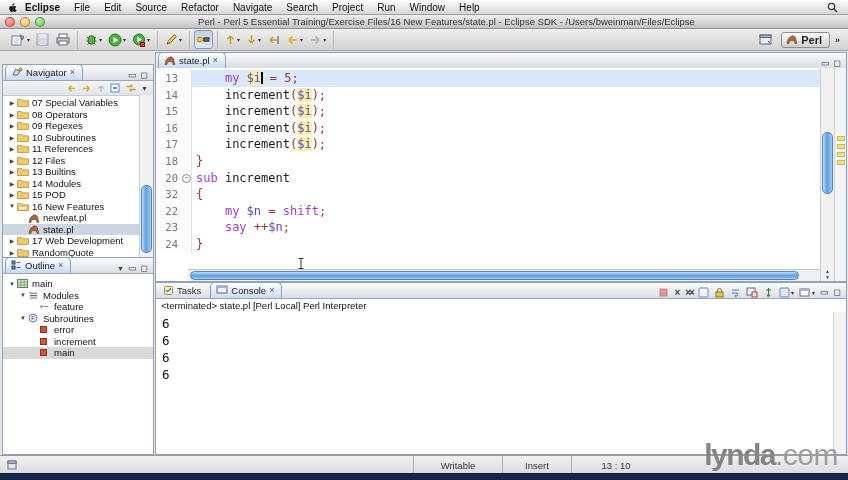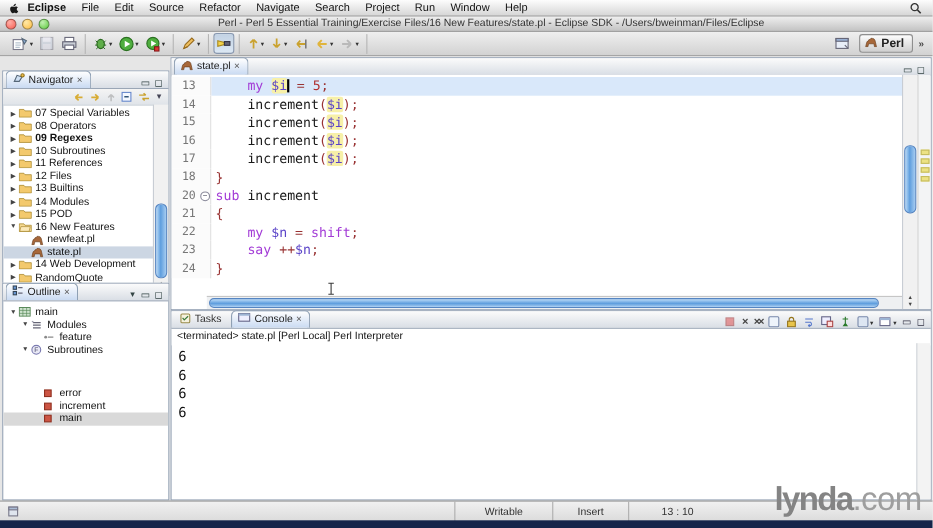--- a/index.html
+++ b/index.html
@@ -315,21 +315,21 @@
         </div>
         <div class="trow" style="padding-left: 4px;">
           <span class="arr">▶</span>
           <span class="ticon">
             <svg width="12" height="9">
               <path d="M.5 1.5h4.2l1 1.3h5.8v5.7H.5z" fill="#f3c96d" stroke="#a8872c" stroke-width="0.7"></path>
             </svg>
           </span>
           <span class="tlabel">08 Operators</span>
         </div>
-        <div class="trow" style="padding-left: 4px; font-weight: bold;">
+        <div class="trow" style="padding-left: 4px;">
           <span class="arr">▶</span>
           <span class="ticon">
             <svg width="12" height="9">
               <path d="M.5 1.5h4.2l1 1.3h5.8v5.7H.5z" fill="#f3c96d" stroke="#a8872c" stroke-width="0.7"></path>
             </svg>
           </span>
           <span class="tlabel">09 Regexes</span>
         </div>
         <div class="trow" style="padding-left: 4px;">
           <span class="arr">▶</span>
@@ -413,21 +413,21 @@
           </span>
           <span class="tlabel">state.pl</span>
         </div>
         <div class="trow" style="padding-left: 4px;">
           <span class="arr">▶</span>
           <span class="ticon">
             <svg width="12" height="9">
               <path d="M.5 1.5h4.2l1 1.3h5.8v5.7H.5z" fill="#f3c96d" stroke="#a8872c" stroke-width="0.7"></path>
             </svg>
           </span>
-          <span class="tlabel">14 Web Development</span>
+          <span class="tlabel">17 Web Development</span>
         </div>
         <div class="trow" style="padding-left: 4px;">
           <span class="arr">▶</span>
           <span class="ticon">
             <svg width="12" height="9">
               <path d="M.5 1.5h4.2l1 1.3h5.8v5.7H.5z" fill="#f3c96d" stroke="#a8872c" stroke-width="0.7"></path>
             </svg>
           </span>
           <span class="tlabel">RandomQuote</span>
         </div>
@@ -498,21 +498,21 @@
         <div class="trow" style="padding-left: 15px;">
           <span class="arr">▼</span>
           <span class="ticon">
             <svg width="11" height="10">
               <circle cx="5" cy="5" r="4" fill="#e9e9f5" stroke="#7a7ab0"></circle>
               <text x="5" y="7.3" font-size="6" text-anchor="middle" fill="#446">F</text>
             </svg>
           </span>
           <span class="tlabel">Subroutines</span>
         </div>
-        <div class="trow" style="padding-left: 26px; margin-top: 28px;">
+        <div class="trow" style="padding-left: 26px;">
           <span class="arr"></span>
           <span class="ticon">
             <svg width="10" height="9">
               <rect x="1.5" y="1.5" width="6" height="6" fill="#cc5544" stroke="#903020"></rect>
             </svg>
           </span>
           <span class="tlabel">error</span>
         </div>
         <div class="trow" style="padding-left: 26px;">
           <span class="arr"></span>
@@ -583,21 +583,21 @@
               <span class="codetext"><span class="op">}</span></span>
             </div>
             <div class="cline">
               <span class="lnum">20</span>
               <span class="fold">
                 <span class="fm">−</span>
               </span>
               <span class="codetext"><span class="kw">sub</span><span class="pl"> </span><span class="pl">increment</span></span>
             </div>
             <div class="cline">
-              <span class="lnum">21</span>
+              <span class="lnum">32</span>
               <span class="fold"></span>
               <span class="codetext"><span class="op">{</span></span>
             </div>
             <div class="cline">
               <span class="lnum">22</span>
               <span class="fold"></span>
               <span class="codetext"><span class="pl">    </span><span class="kw">my</span><span class="pl"> </span><span class="var">$n</span><span class="pl"> </span><span class="op">=</span><span class="pl"> </span><span class="kw">shift</span><span class="op">;</span></span>
             </div>
             <div class="cline">
               <span class="lnum">23</span>

